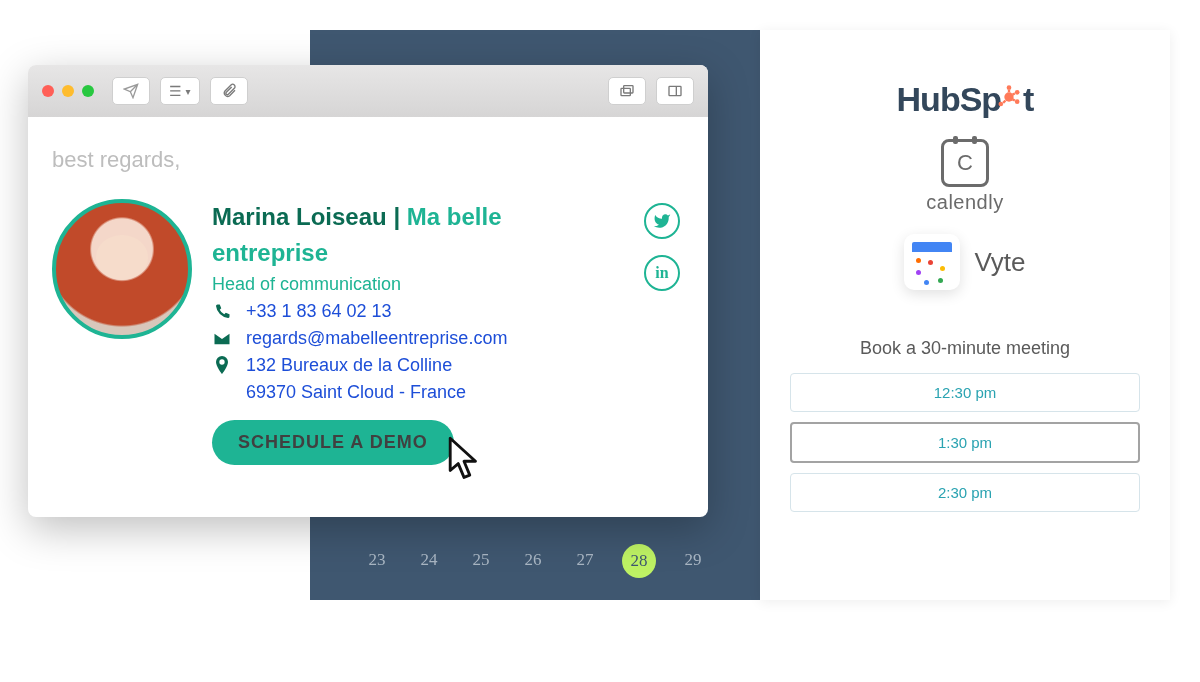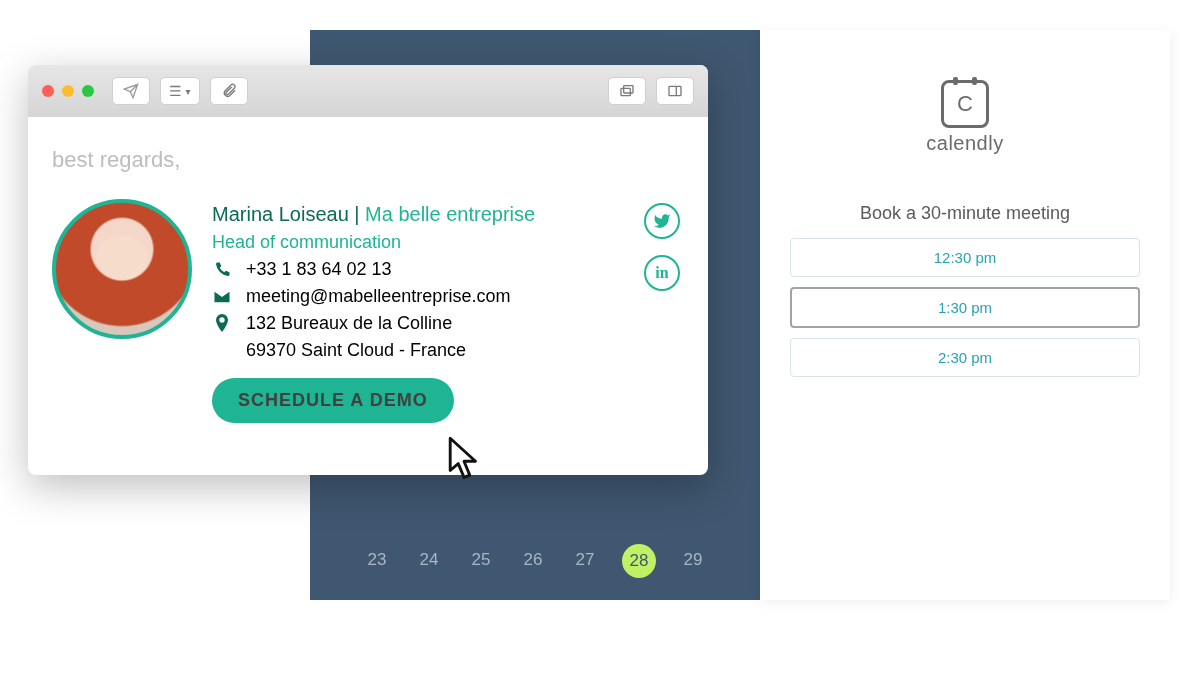--- a/index.html
+++ b/index.html
@@ -154,20 +154,21 @@
     right: 0;
     display: flex;
     justify-content: center;
     gap: 22px;
   }
   .date {
     color: #a9b6c3;
     font-size: 17px;
     width: 30px;
     text-align: center;
+    font-family: Liberation Serif, serif;
   }
   .date.selected {
     background: #bef264;
     color: #3f5770;
     border-radius: 50%;
     width: 34px;
     height: 34px;
     line-height: 34px;
     margin-top: -6px;
   }
@@ -231,24 +232,24 @@
     flex-shrink:0;
     position:relative;
     overflow:hidden;
   }
   .avatar::after{
     content:"";
     position:absolute; left:30%; right:30%; top:24%; bottom:42%;
     background:#f6dccb; border-radius:50%;
   }
   .sig-text { color:#0b6b53; font-size:18px; line-height:1.5; }
-  .name-row { font-weight:400; font-size:20px; }
+  .name-row { font-weight:700; font-size:24px; }
   .company { color:#1eb494; }
   .role { color:#1eb494; font-size:18px; }
-  .contact-row { display:flex; align-items:center; gap:14px; color:#000000; font-size:18px;}
+  .contact-row { display:flex; align-items:center; gap:14px; color:#1d4ed8; font-size:18px;}
   .contact-icon { width:20px; color:#0b6b53; display:inline-flex; justify-content:center;}
   .schedule-btn {
     margin-top:14px;
     background:#1eb494;
     color:#404040;
     border:none;
     border-radius:30px;
     padding:12px 26px;
     font-size:18px;
     font-weight:700;
@@ -283,28 +284,56 @@
     <span class="date">26</span>
     <span class="date">27</span>
     <span class="date selected">28</span>
     <span class="date">29</span>
   </div>
 </div>
 
 <div class="booking-panel">
   <div class="logo-stack">
 
+    <div class="hubspot-logo">
+      <span>HubSp</span>
+      <span class="hubspot-sprocket">
+        <svg width="28" height="28" viewBox="0 0 24 24" fill="currentColor">
+            <circle cx="12" cy="12" r="4"></circle>
+            <circle cx="12" cy="4" r="2"></circle>
+            <circle cx="19" cy="8" r="2"></circle>
+            <circle cx="19" cy="16" r="2"></circle>
+            <circle cx="5" cy="18" r="2"></circle>
+            <path d="M12 8V6M15 10l2-1M15 14l2 1M9 15l-2 2" stroke="currentColor" stroke-width="2"></path>
+          </svg>
+      </span>
+      <span>t</span>
+    </div>
 
     <div class="calendly-block">
       <div class="calendly-icon">
         <span>C</span>
       </div>
       <div class="calendly-label">calendly</div>
     </div>
 
+    <div class="vyte-block">
+      <div class="vyte-icon">
+        <div class="vyte-icon-top"></div>
+        <div class="vyte-dots">
+          <span class="vyte-dot" style="background:#ea4335;top:2px;left:14px"></span>
+          <span class="vyte-dot" style="background:#fbbc05;top:8px;left:26px"></span>
+          <span class="vyte-dot" style="background:#34a853;top:20px;left:24px"></span>
+          <span class="vyte-dot" style="background:#4285f4;top:22px;left:10px"></span>
+          <span class="vyte-dot" style="background:#a142f4;top:12px;left:2px"></span>
+          <span class="vyte-dot" style="background:#ff6d01;top:0px;left:2px"></span>
+        </div>
+      </div>
+      <div class="vyte-label">Vyte</div>
+    </div>
   </div>
 
   <div class="booking-heading">Book a 30-minute meeting</div>
   <div class="slot-list">
     <div class="slot">12:30 pm</div>
     <div class="slot selected">1:30 pm</div>
     <div class="slot">2:30 pm</div>
   </div>
 </div>
 
@@ -363,21 +392,21 @@
               </svg>
           </span>
           <span>+33 1 83 64 02 13</span>
         </div>
         <div class="contact-row">
           <span class="contact-icon">
             <svg width="18" height="14" viewBox="0 0 24 18" fill="currentColor">
                 <path d="M2 2h20v14H2zM2 2l10 7L22 2"></path>
               </svg>
           </span>
-          <span>meeting@mabelleentreprise.com</span>
+          <span>regards@mabelleentreprise.com</span>
         </div>
         <div class="contact-row">
           <span class="contact-icon">
             <svg width="16" height="20" viewBox="0 0 24 30" fill="currentColor">
                 <path d="M12 0a9 9 0 019 9c0 7-9 18-9 18S3 16 3 9a9 9 0 019-9zm0 5a4 4 0 100 8 4 4 0 000-8z"></path>
               </svg>
           </span>
           <span>132 Bureaux de la Colline</span>
         </div>
         <div class="contact-row">

